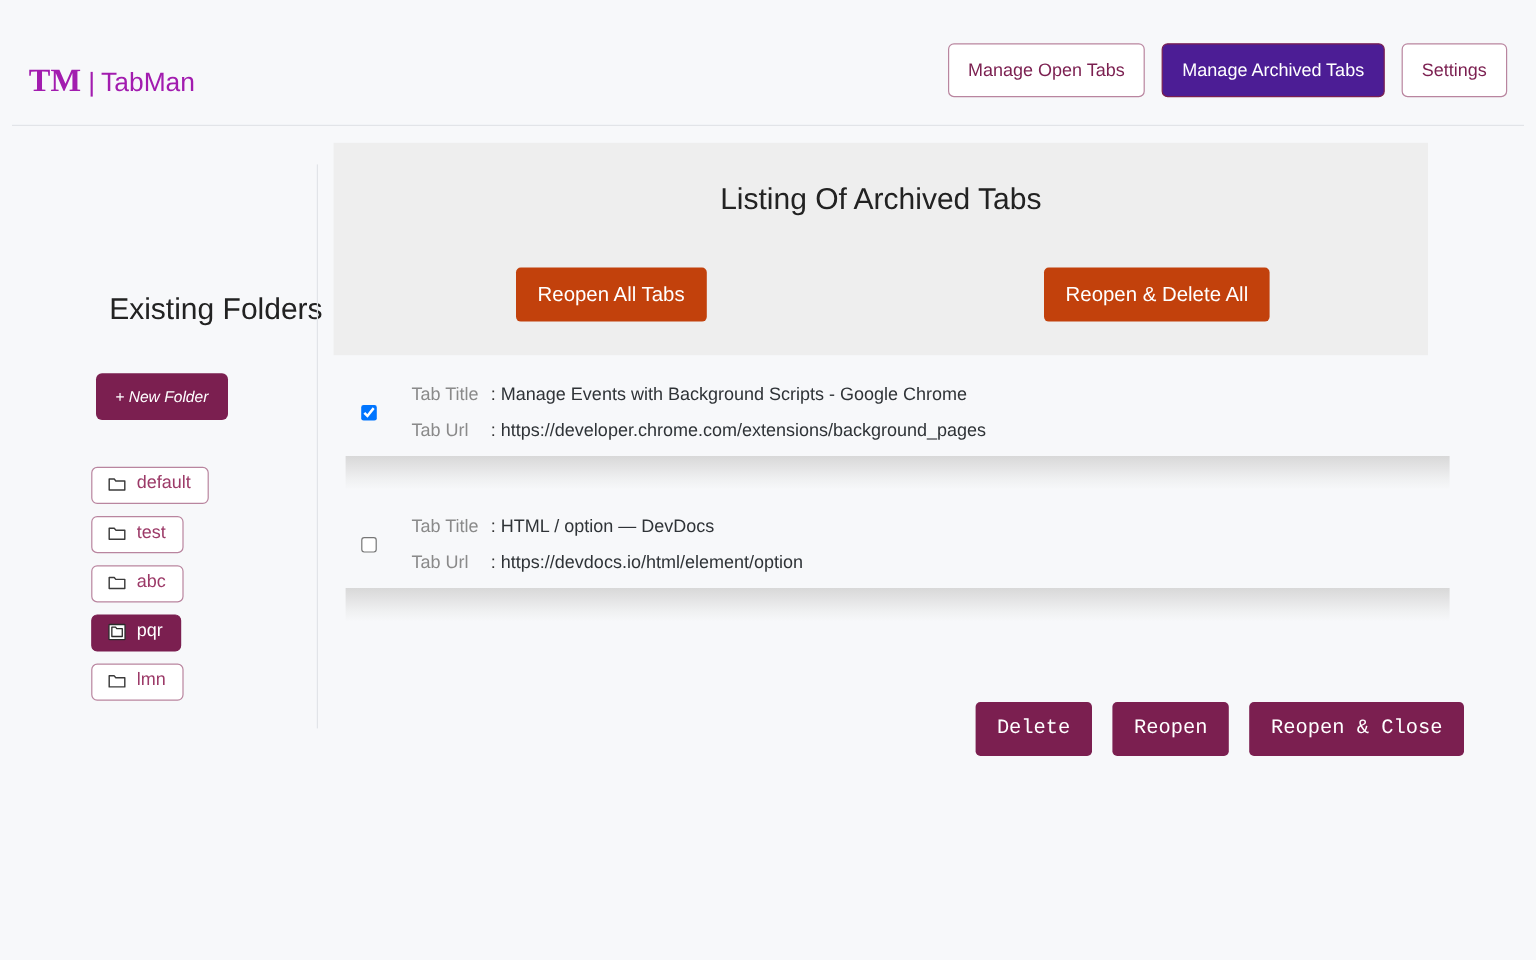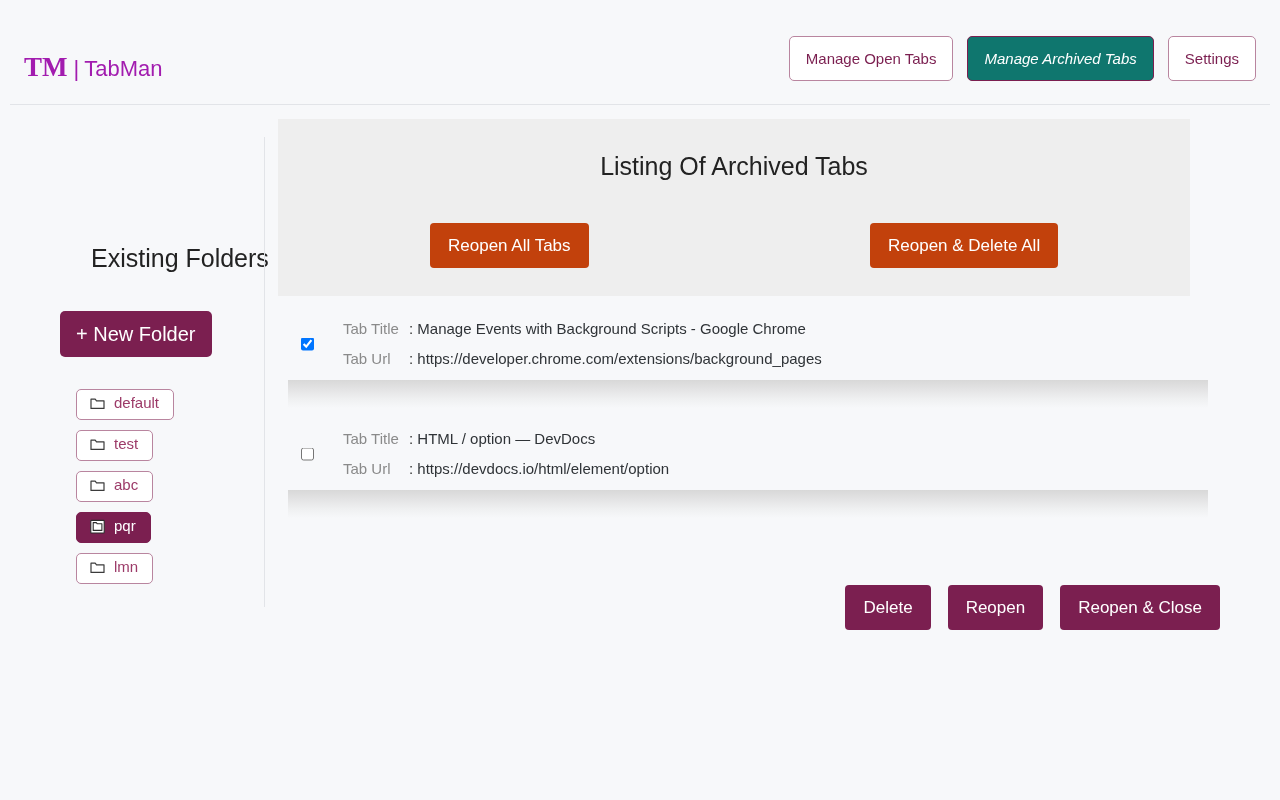--- a/index.html
+++ b/index.html
@@ -64,24 +64,23 @@
     line-height: 1;
     padding: 14px 16px;
     border-radius: 5px;
     border: 1px solid #b9859f;
     background: #ffffff;
     color: #7b1f50;
     cursor: pointer;
     white-space: nowrap;
   }
   .nav-btn.active {
-    background: #0f766e;
+    background: #4c1d95;
     border-color: #7b1f50;
     color: #ffffff;
-    font-style: italic;
   }
 
   
   .body-wrap {
     position: relative;
     width: 1280px;
     height: 695px;
   }
 
   
@@ -101,31 +100,32 @@
     position: absolute;
     left: 75px; top: 141px;
     font-size: 25px;
     color: #222;
     line-height: 1;
     white-space: nowrap;
     margin-left: 16px;
   }
   .new-folder-btn {
     position: absolute;
-    left: 60px; top: 206px;
-    font-family: "Liberation Sans", sans-serif;
-    font-size: 20px;
+    left: 80px; top: 206px;
+    font-family: "Liberation Sans", sans-serif;
+    font-size: 13px;
     line-height: 1;
     padding: 13px 16px;
     border: none;
     border-radius: 5px;
     background: #7b1f50;
     color: #ffffff;
     cursor: pointer;
     white-space: nowrap;
+    font-style: italic;
   }
   .folder-list {
     position: absolute;
     left: 76px; top: 284px;
     display: flex;
     flex-direction: column;
     gap: 10px;
   }
   .folder-item {
     display: flex;
@@ -243,21 +243,21 @@
     position: absolute;
     left: 16px; top: 480px;
     width: 952px;
     display: flex;
     justify-content: flex-end;
     align-items: center;
     gap: 17px;
     padding-right: 12px;
   }
   .action-btn {
-    font-family: Liberation Sans, sans-serif;
+    font-family: Liberation Mono, monospace;
     font-size: 17px;
     line-height: 1;
     padding: 14px 18px;
     border: none;
     border-radius: 4px;
     background: #7b1f50;
     color: #ffffff;
     cursor: pointer;
     white-space: nowrap;
     text-align: right;

